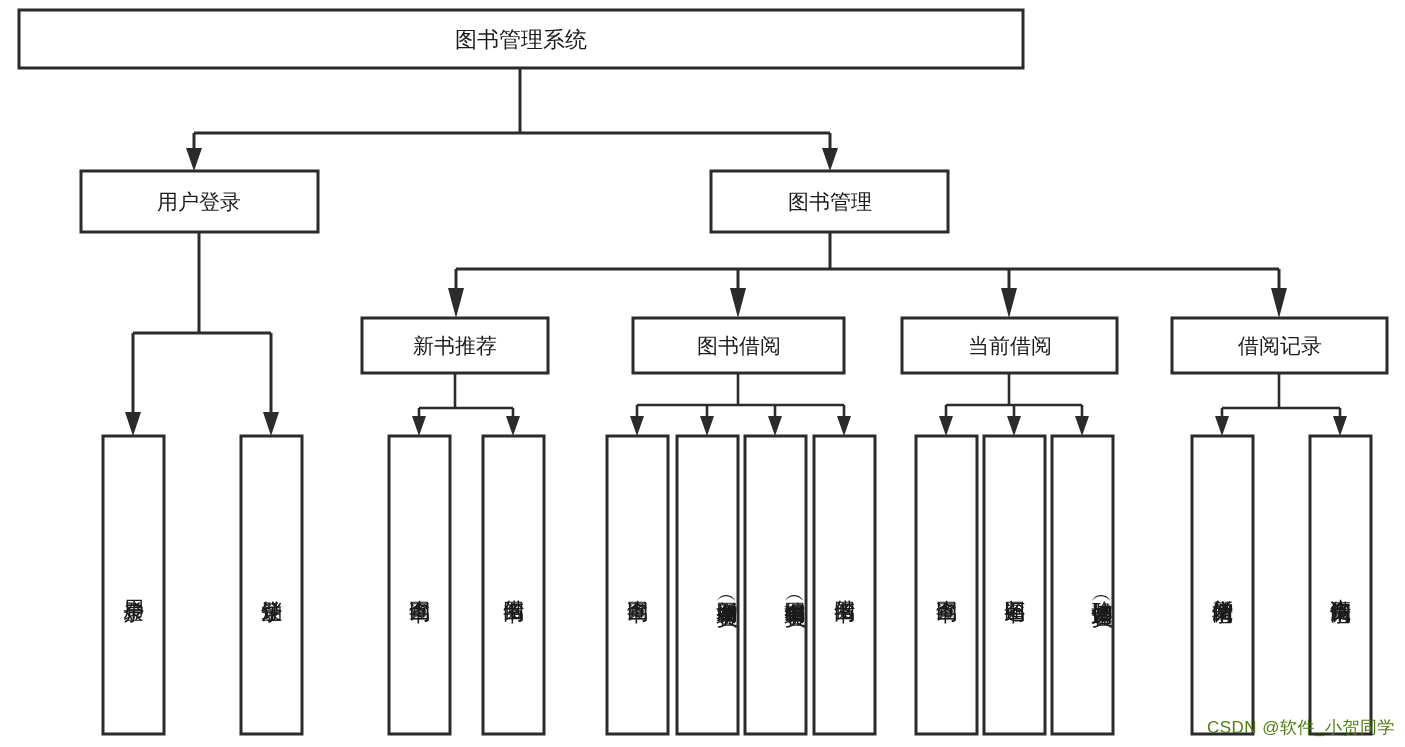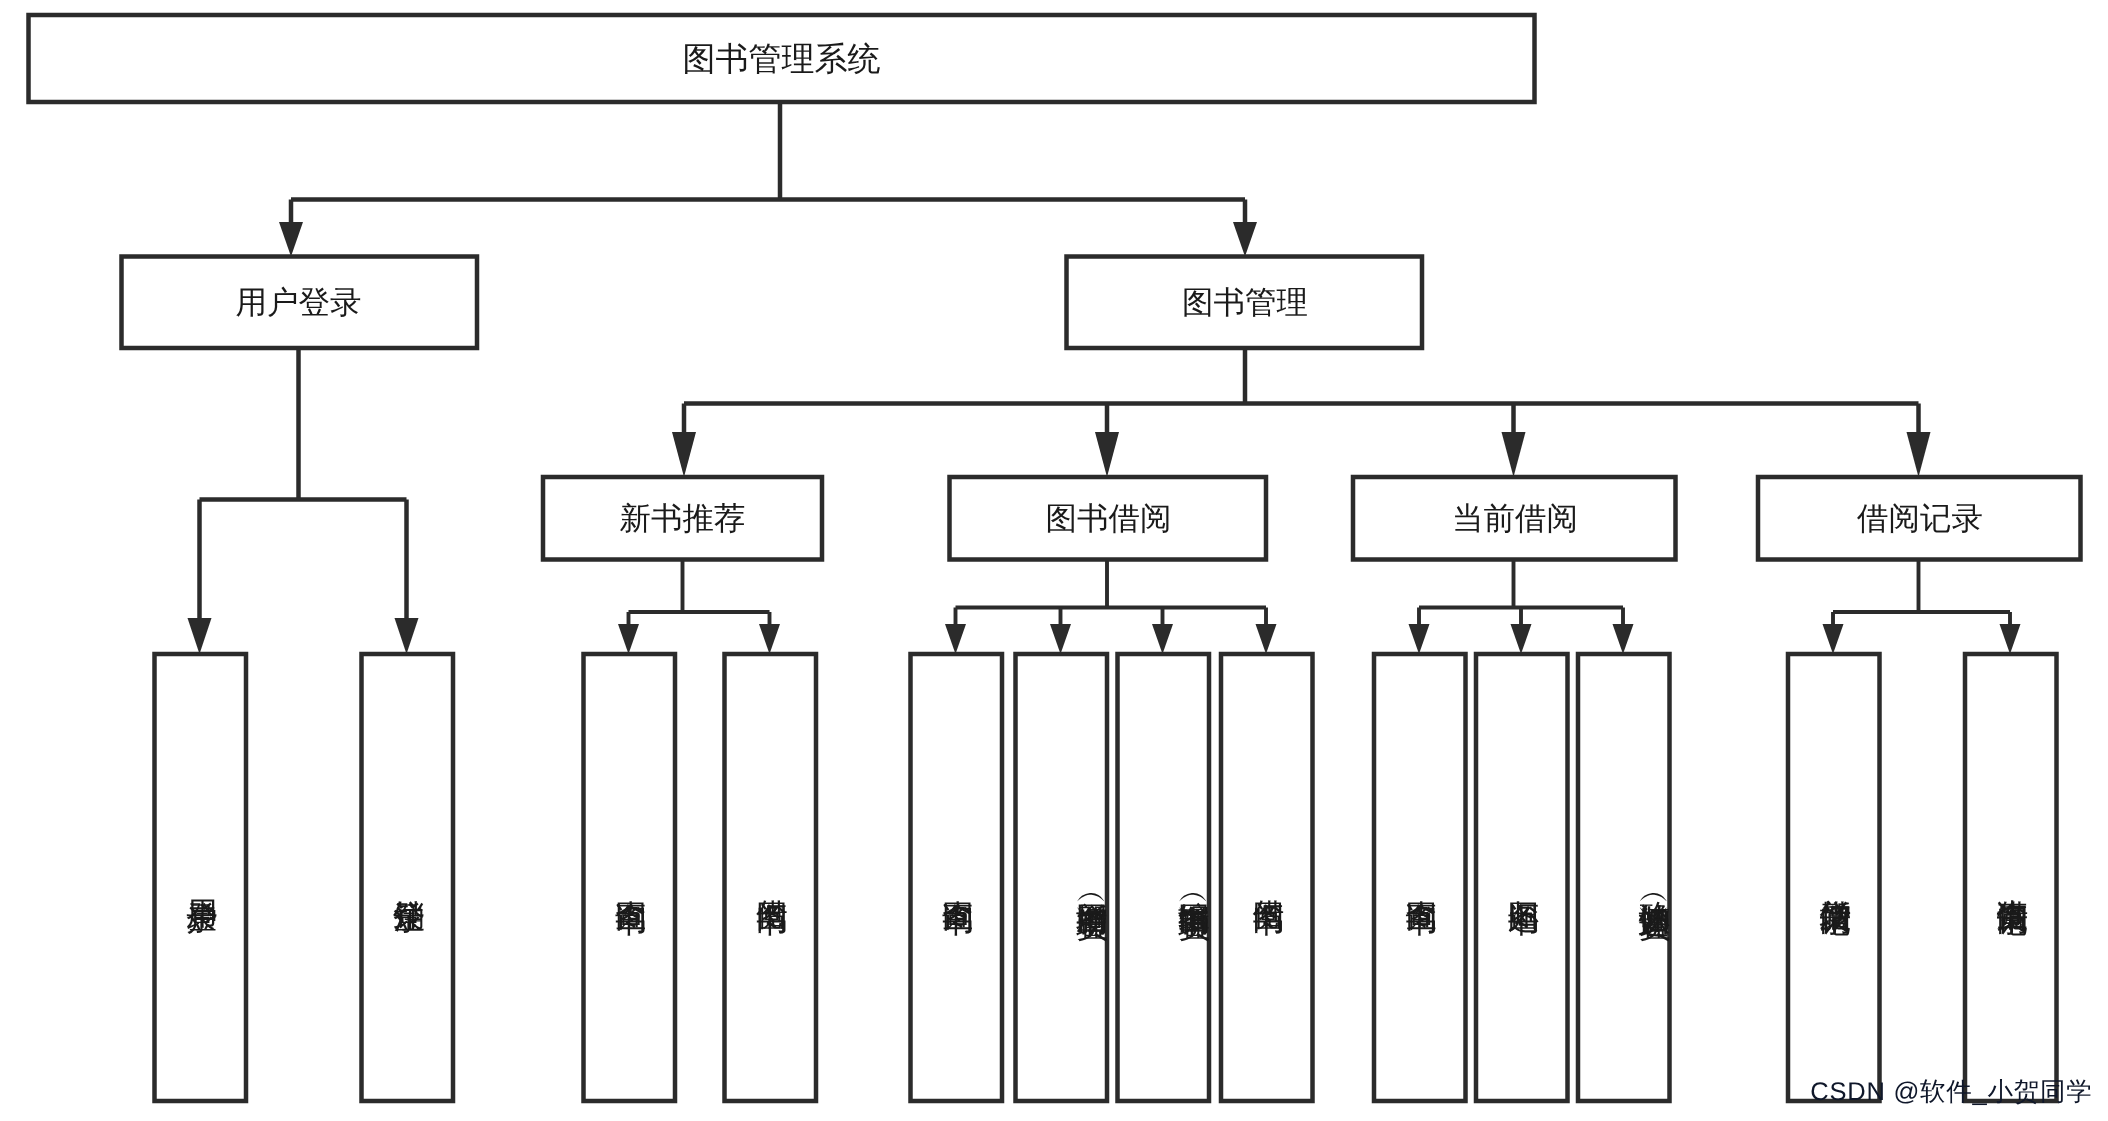--- a/index.html
+++ b/index.html
@@ -69,21 +69,21 @@
     text-align: center;
     white-space: nowrap;
     pointer-events: none;
   }
   .watermark {
     position: absolute;
     right: 10px;
     bottom: 8px;
     font-family: "Liberation Sans", "DejaVu Sans", sans-serif;
     font-size: 17px;
-    color: #0f172a;
+    color: #4d7c0f;
     letter-spacing: 0.5px;
     white-space: nowrap;
   }
 </style>
 </head>
 <body>
 
 <div id="diagram-root">
 
   <svg class="flow" viewBox="0 0 1405 747" xmlns="http://www.w3.org/2000/svg">

